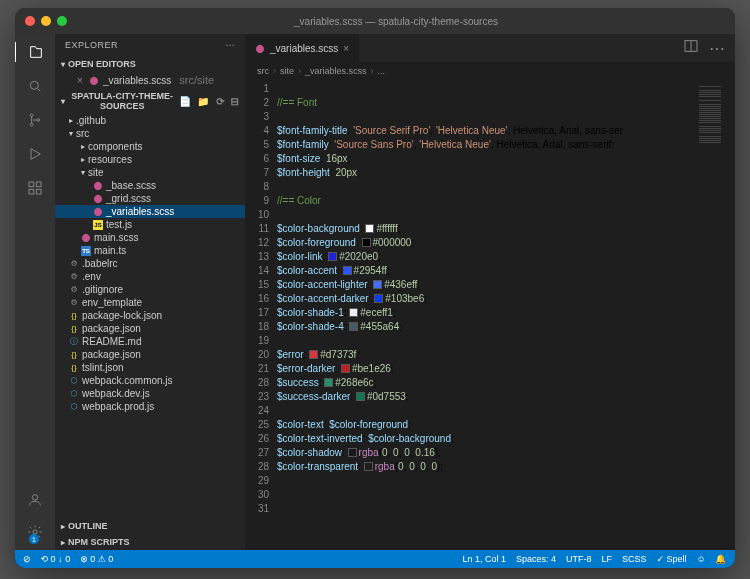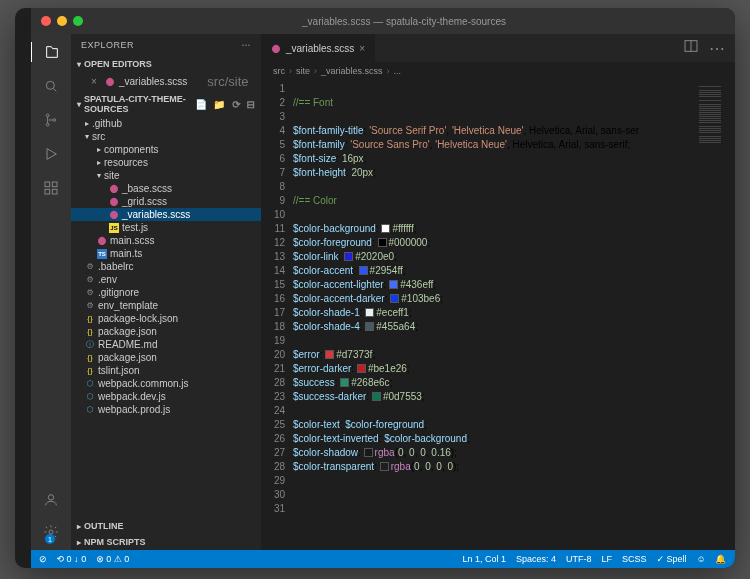--- a/index.html
+++ b/index.html
@@ -1,51 +1,51 @@
 <!DOCTYPE html>
 <html><head>
 <meta charset="utf-8">
 <style>
 * { margin: 0; padding: 0; box-sizing: border-box; font-family: -apple-system, BlinkMacSystemFont, "Segoe UI", sans-serif; }
 body { background: #555; width: 750px; height: 579px; overflow: hidden; }
-.window { background: #1e1e1e; border-radius: 10px; width: 720px; height: 560px; margin: 8px auto; box-shadow: 0 10px 40px rgba(0,0,0,0.5); display: flex; flex-direction: column; overflow: hidden; padding-left: 16px; }
+.window { background: #1e1e1e; border-radius: 10px; width: 720px; height: 560px; margin: 8px auto; box-shadow: 0 10px 40px rgba(0,0,0,0.5); display: flex; flex-direction: column; overflow: hidden; }
 .titlebar { height: 26px; background: #323233; display: flex; align-items: center; padding: 0 10px; font-size: 10px; color: #999; }
 .traffic { display: flex; gap: 6px; }
 .dot { width: 10px; height: 10px; border-radius: 50%; }
 .red { background: #ff5f56; }
 .yellow { background: #ffbd2e; }
 .green { background: #27c93f; }
 .title { flex: 1; text-align: center; }
 .body { flex: 1; display: flex; overflow: hidden; }
 .activitybar { width: 40px; background: #333333; display: flex; flex-direction: column; align-items: center; padding-top: 8px; gap: 14px; }
 .activitybar .icn { width: 20px; height: 20px; color: #858585; cursor: pointer; display:flex; align-items:center; justify-content:center; }
 .activitybar .icn.active { color: #fff; border-left: 2px solid #fff; margin-left: -2px; padding-left: 2px; width: 100%; }
 .activitybar .bottom { margin-top: auto; margin-bottom: 8px; display:flex; flex-direction:column; gap:12px; align-items:center; position:relative; }
 .badge { position:absolute; bottom:-2px; right:6px; background:#007acc; color:#fff; font-size:7px; width:10px; height:10px; border-radius:50%; display:flex; align-items:center; justify-content:center; }
-.sidebar { width: 190px; background: #252526; color: #ccc; font-size: 10px; display: flex; flex-direction: column; }
+.sidebar { width: 190px; background: #252526; color: #ccc; font-size: 10px; display: flex; flex-direction: column; text-align: center; }
 .sb-header { padding: 6px 10px; font-size: 9px; letter-spacing: 0.5px; color: #bbb; display:flex; justify-content:space-between; align-items:center; }
 .sb-section { padding: 3px 6px; font-size: 9px; font-weight: bold; color: #ccc; cursor: pointer; display:flex; align-items:center; gap:3px; }
 .sb-section .chev { font-size:8px; }
 .sb-actions { display:flex; gap:6px; color:#888; font-size:10px; }
 .open-editor { padding: 2px 6px 2px 20px; display:flex; align-items:center; gap:4px; cursor:pointer; }
 .close-x { color:#888; font-size:10px; width:10px; }
 .file-tree { flex:1; overflow:auto; }
 .tree-item { padding: 1px 6px; display:flex; align-items:center; gap:3px; cursor:pointer; color:#ccc; white-space:nowrap; }
 .tree-item.selected { background:#094771; color:#fff; }
 .indent-1 { padding-left: 14px; }
 .indent-2 { padding-left: 26px; }
 .indent-3 { padding-left: 38px; }
 .file-icon { width:10px; height:10px; flex-shrink:0; display:inline-flex; align-items:center; justify-content:center; font-size:8px; }
 .scss-icon { color:#c6538c; }
 .js-icon { background:#f1dd3f; color:#000; font-size:6px; font-weight:bold; width:10px; height:10px; }
 .ts-icon { background:#3178c6; color:#fff; font-size:6px; font-weight:bold; width:10px; height:10px; }
 .json-icon { color:#f1dd3f; }
 .md-icon { color:#519aba; }
 .cfg-icon { color:#888; }
-.muted { color: #777; font-size:13px; margin-left:16px; }
+.muted { color: #777; font-size:11px; margin-left:4px; }
 .editor-area { flex:1; display:flex; flex-direction:column; background:#1e1e1e; overflow:hidden; }
 .tabs { height: 28px; background:#252526; display:flex; align-items:stretch; }
 .tab { background:#1e1e1e; padding: 5px 10px; font-size:10px; color:#ccc; display:flex; align-items:center; gap:5px; cursor:pointer; }
 .tab .x { color:#888; font-size:10px; }
 .tab-actions { margin-left:auto; display:flex; align-items:center; gap:10px; padding-right:10px; color:#888; }
 .breadcrumb { height:18px; font-size:9px; color:#999; padding: 2px 12px; display:flex; align-items:center; gap:4px; }
 .breadcrumb .sep { color:#666; }
 .code-wrap { flex:1; display:flex; overflow:hidden; position:relative; }
 .gutter { width:32px; text-align:right; color:#858585; font-family: Menlo, Consolas, monospace; font-size:10px; padding-right:8px; padding-top:2px; user-select:none; }
 .gutter div { height: 14px; line-height:14px; }

